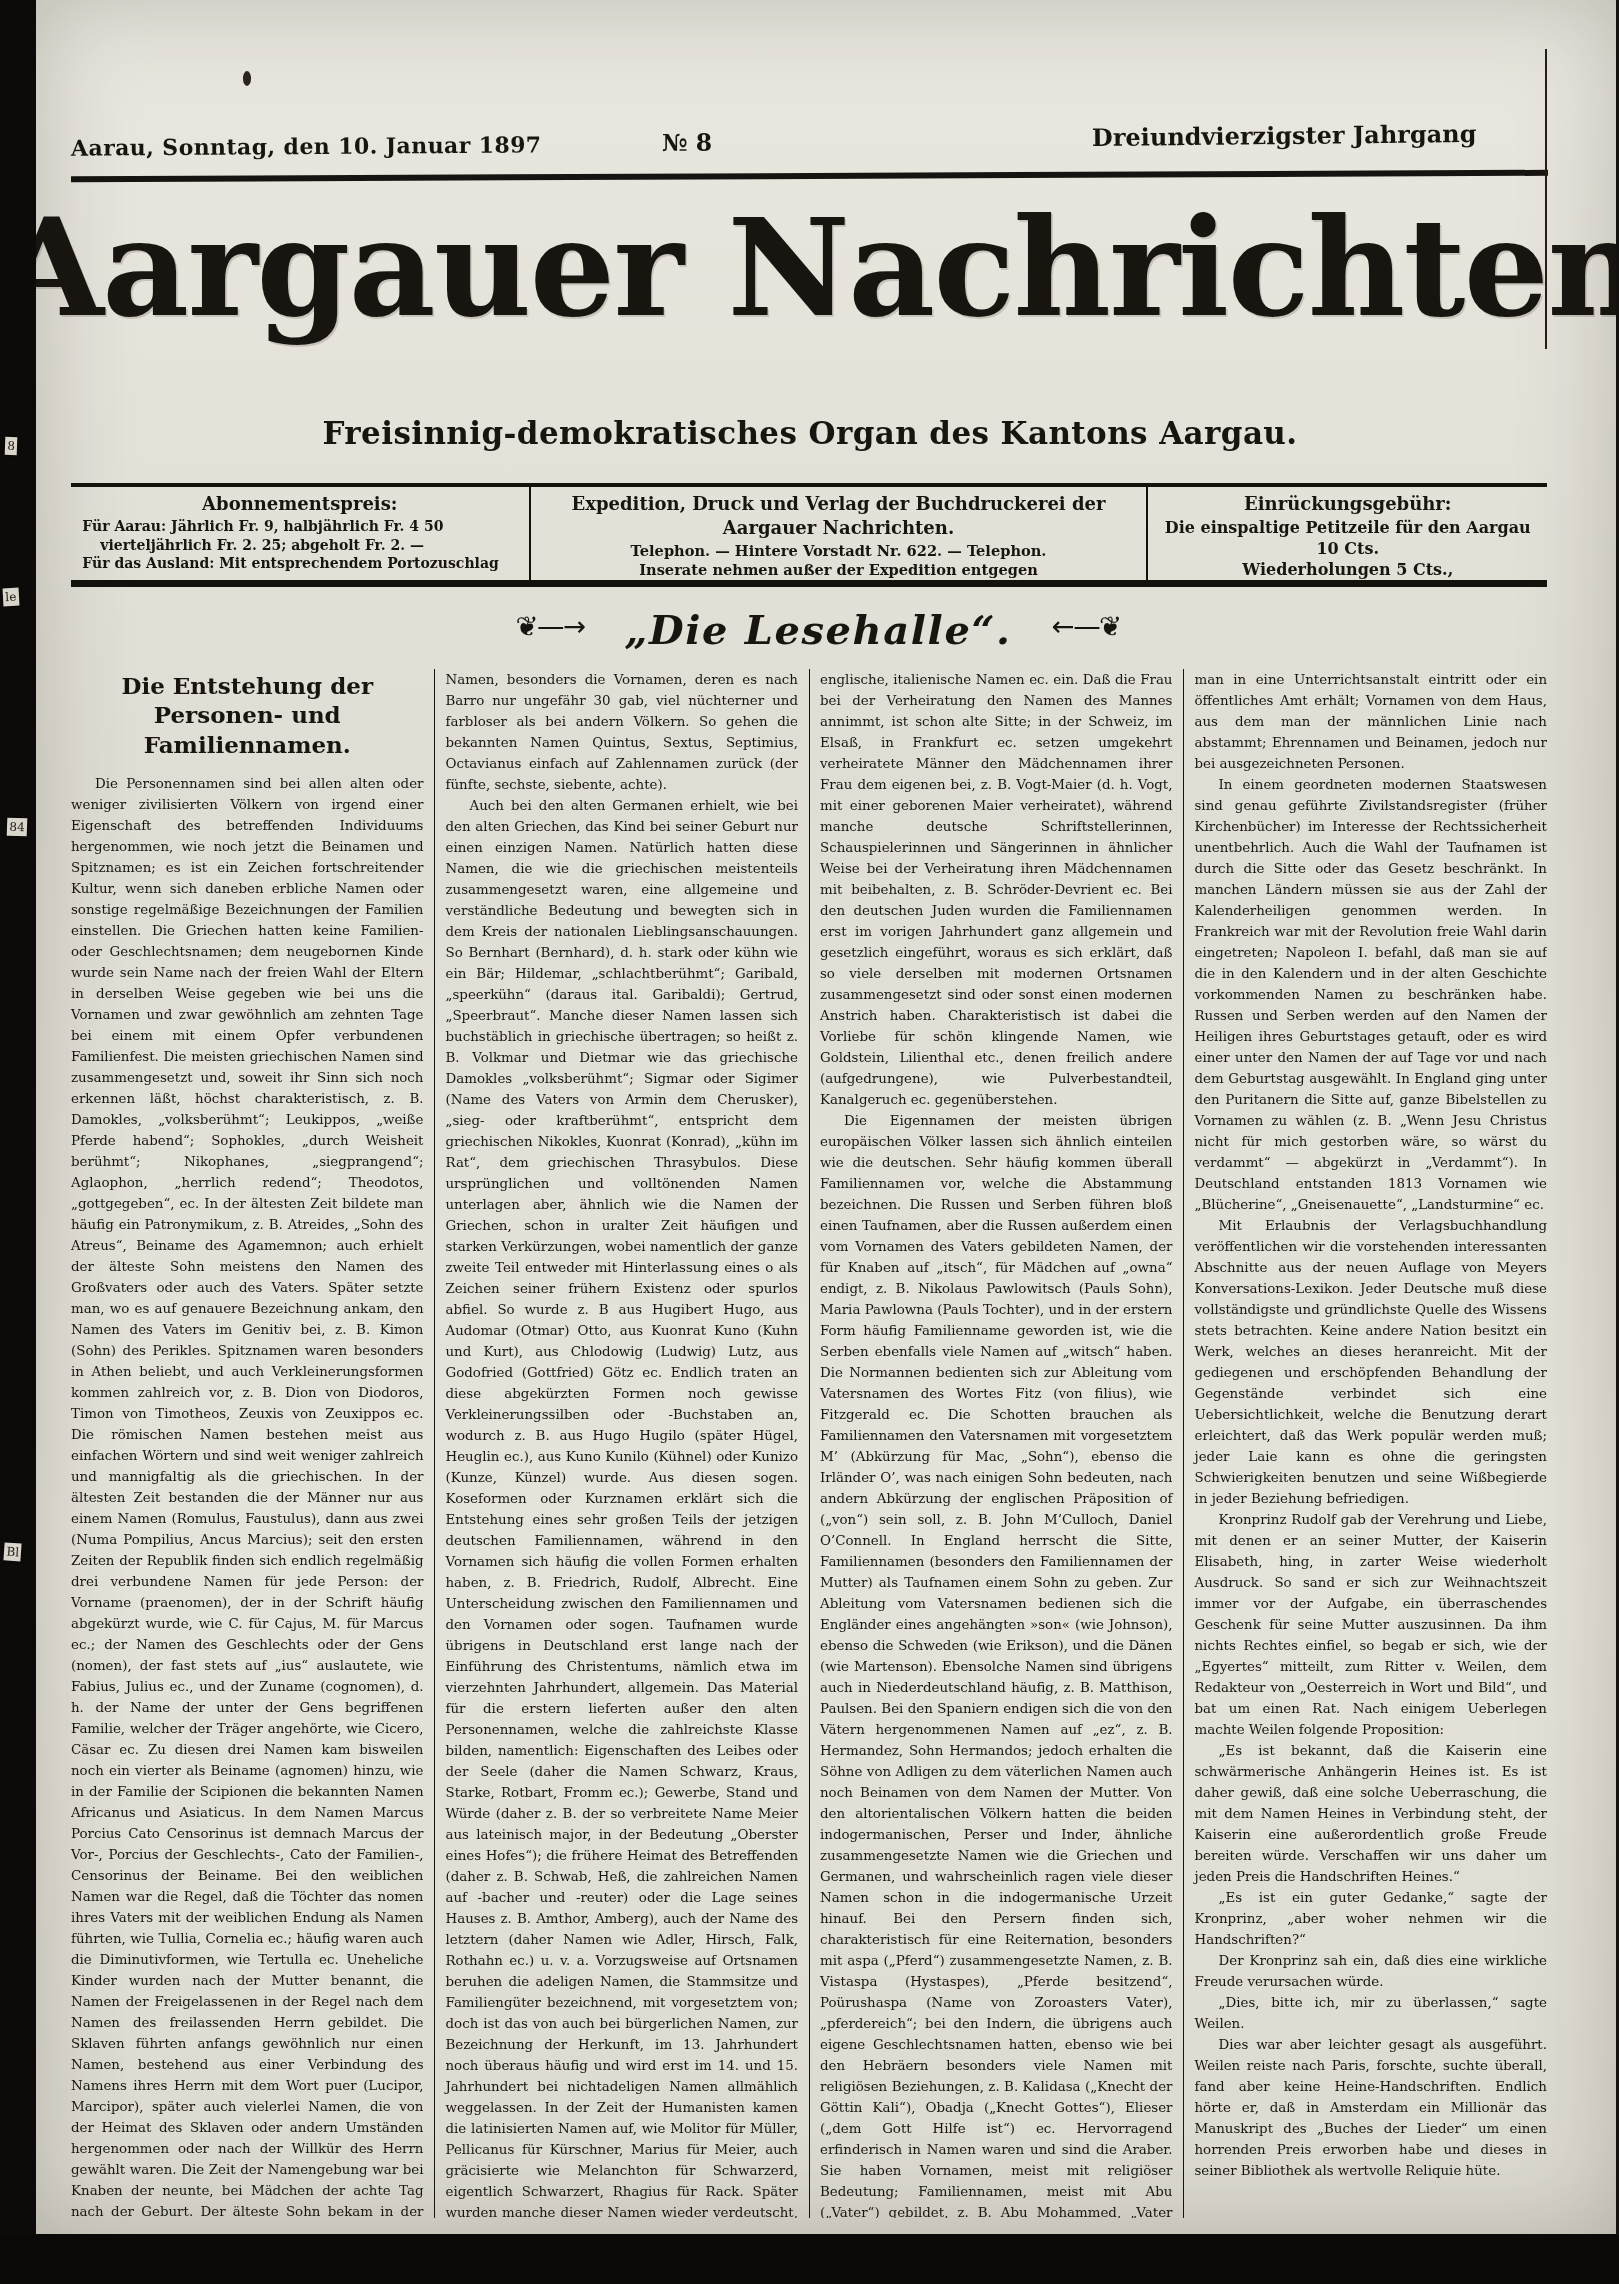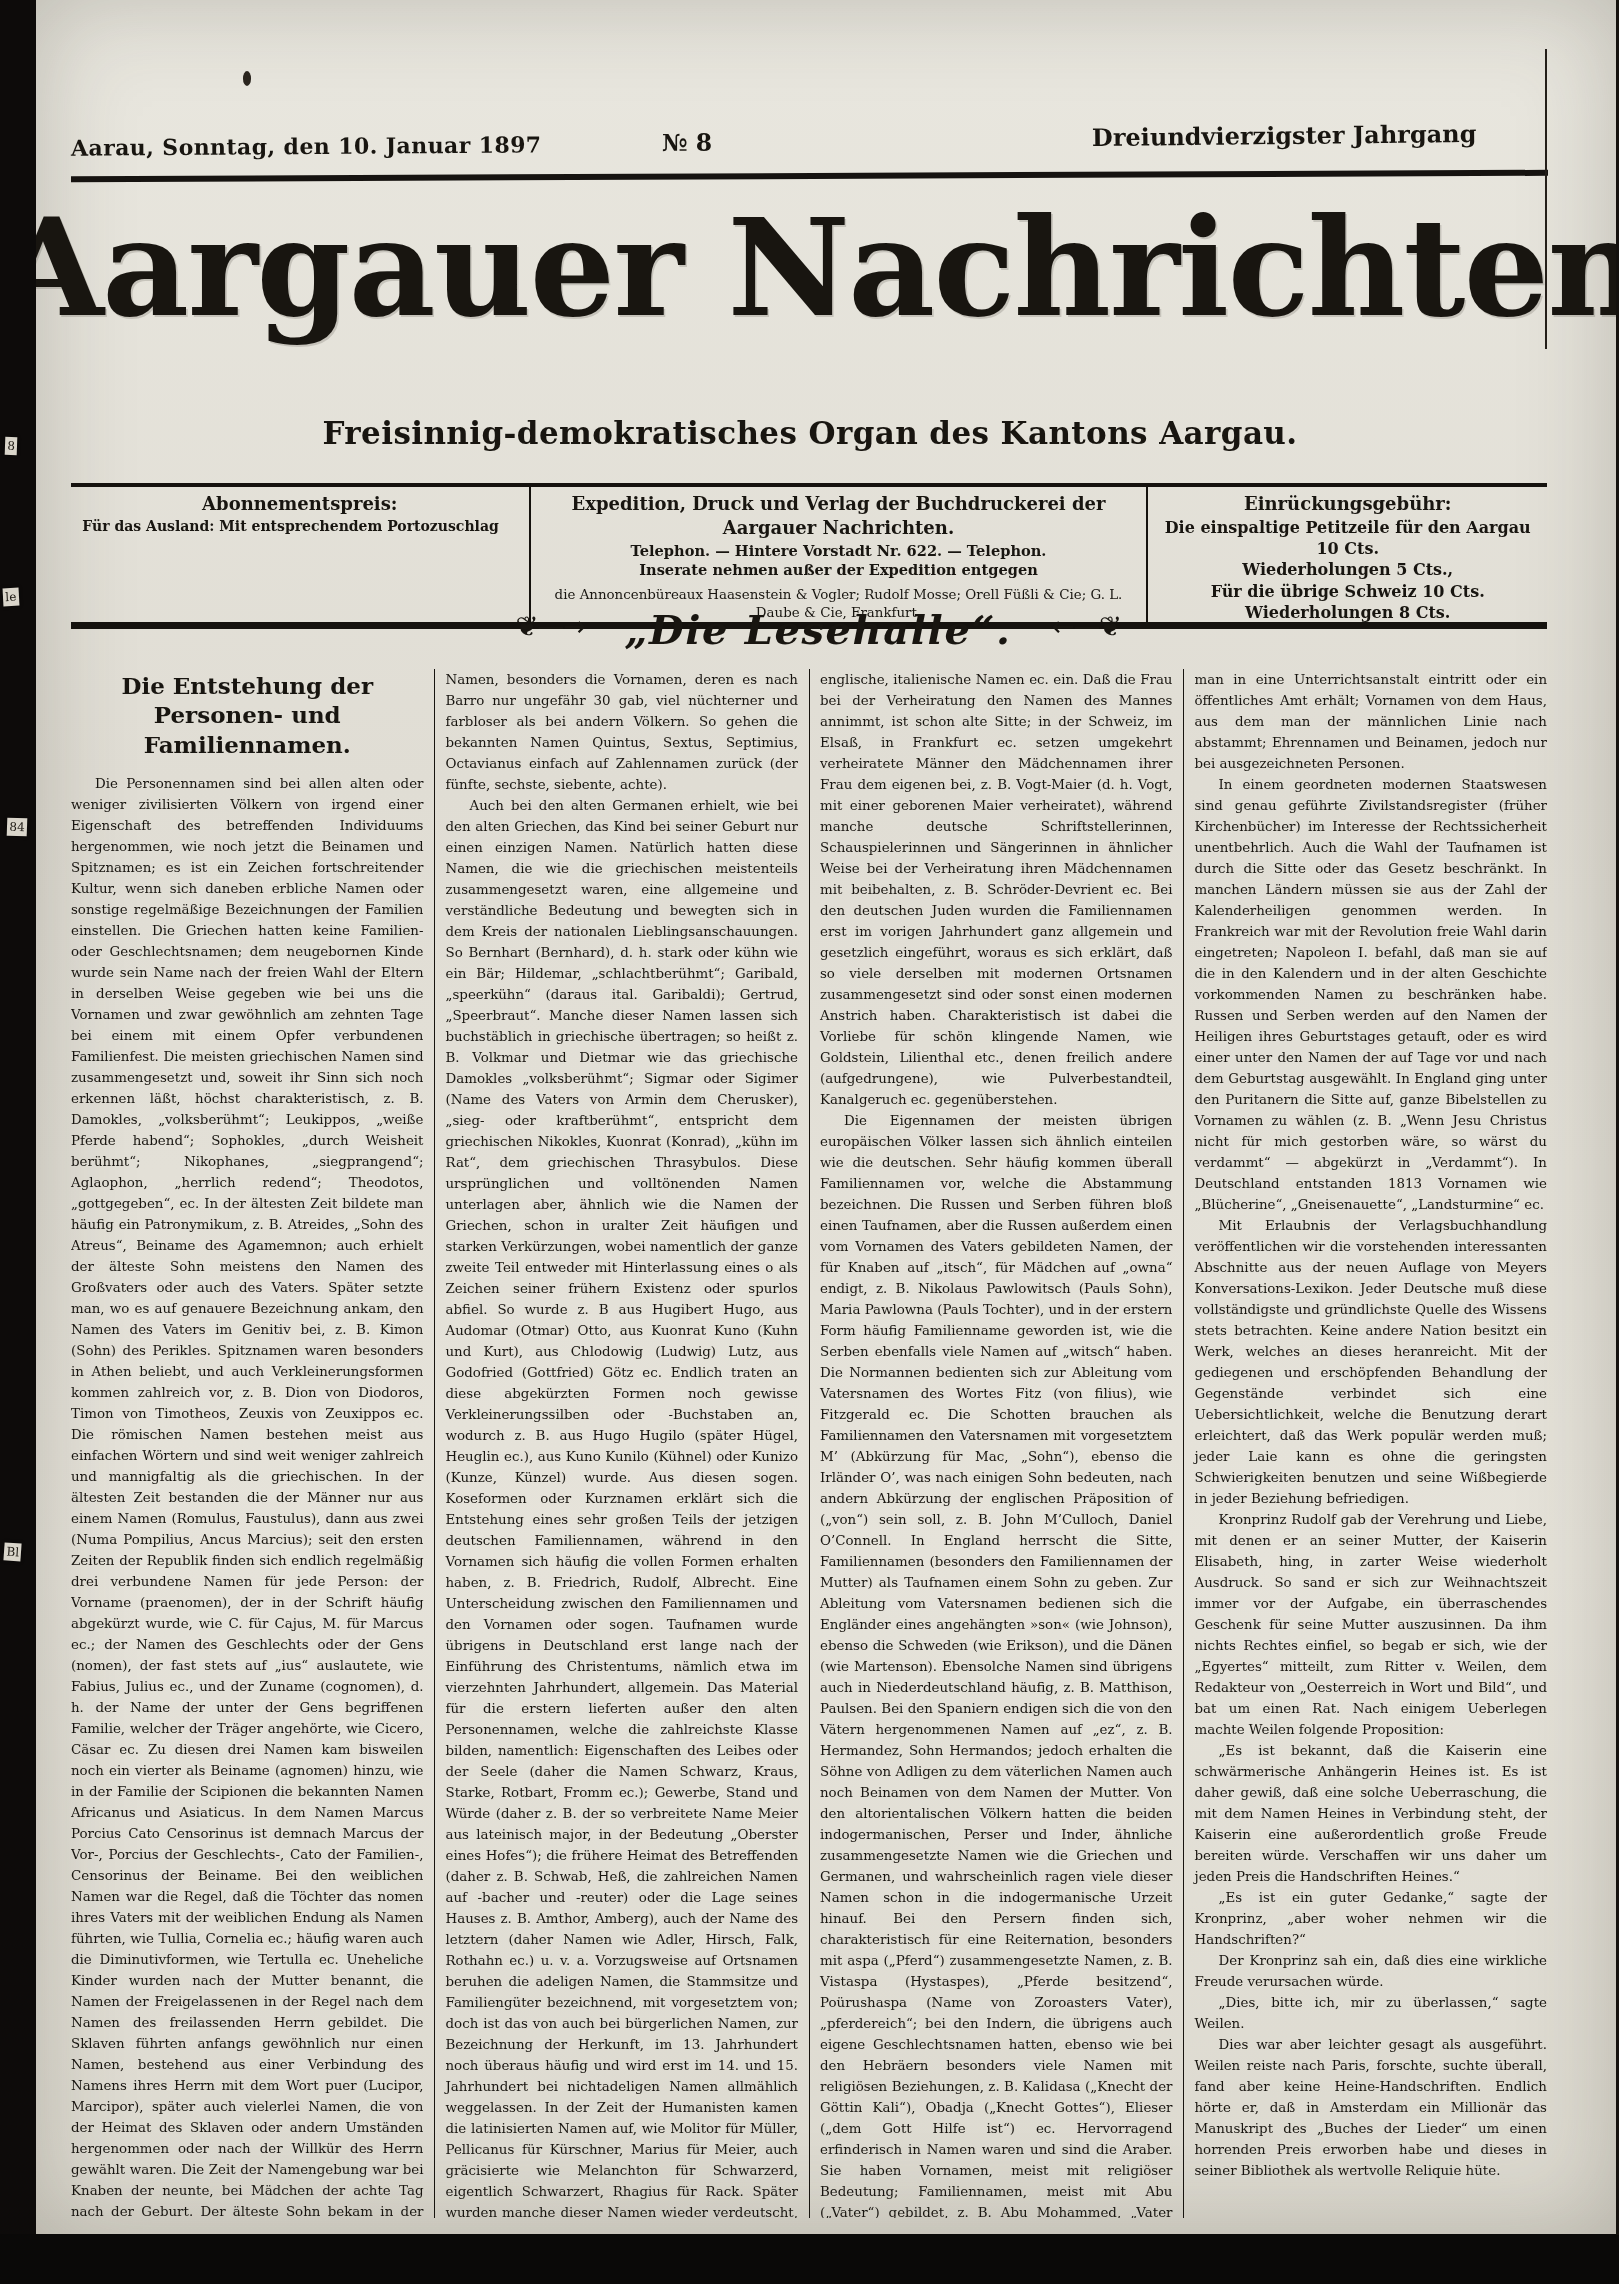--- a/index.html
+++ b/index.html
@@ -35,22 +35,22 @@
   .rule-header{position:absolute;top:173px;left:71px;width:1477px;height:5.7px;background:#161310;transform:rotate(-.25deg);}
 
   
   .masthead{position:absolute;top:185px;left:0;width:1620px;text-align:center;
             font-size:134px;font-weight:bold;line-height:1.25;letter-spacing:-1.6px;
             text-shadow:1.6px 1.6px 0 rgba(20,16,10,.15);white-space:nowrap;}
   .subtitle{position:absolute;top:415px;left:0;width:1620px;text-align:center;
             font-size:31px;font-weight:bold;letter-spacing:0.4px;}
 
   
-  .infobar{position:absolute;top:483px;left:71px;width:1476px;height:146px;display:flex;
-           border-top:4.9px solid #15120e;border-bottom:7.3px solid #15120e;box-sizing:border-box;}
+  .infobar{position:absolute;top:483px;left:71px;width:1476px;height:104px;display:flex;
+           border-top:4.9px solid #15120e;border-bottom:7.3px solid #15120e;box-sizing:border-box;justify-content:space-between;}
   .infocell{box-sizing:border-box;padding:4.9px 11.3px 3.2px 11.3px;font-size:14.6px;line-height:1.32;overflow:hidden;}
   .infocell .ititle{font-weight:bold;text-align:center;font-size:18px;margin-bottom:1.6px;}
   .cell-sub{width:31%;}
   .cell-pub{width:42%;border-left:2.4px solid #15120e;border-right:2.4px solid #15120e;text-align:center;}
   .cell-adv{width:27%;text-align:center;}
   .cell-sub .line{text-align:left;padding-left:18px;text-indent:-18px;font-weight:bold;font-size:14px;}
   .cell-pub .line{font-weight:bold;font-size:14.6px;}
   .cell-pub .line:nth-child(3){margin-top:6.5px;font-weight:normal;font-size:13.4px;}
   .cell-pub .line:nth-child(4){font-weight:normal;font-size:13.4px;}
   .cell-adv .line{font-weight:bold;font-size:16px;}
@@ -91,20 +91,21 @@
 
 <div class="masthead">
   <span>Aargauer Nachrichten.</span>
 </div>
 <div class="subtitle">Freisinnig-demokratisches Organ des Kantons Aargau.</div>
 
 <div class="infobar">
   <div class="infocell cell-sub">
     <div class="ititle">Abonnementspreis:</div>
     <div>
+        <div class="line">Für Aarau: Jährlich Fr. 9, halbjährlich Fr. 4 50 vierteljährlich Fr. 2. 25; abgeholt Fr. 2. —</div>
         <div class="line">Für das Ausland: Mit entsprechendem Portozuschlag</div>
       </div>
   </div>
   <div class="infocell cell-pub">
     <div class="ititle">Expedition, Druck und Verlag der Buchdruckerei der Aargauer Nachrichten.</div>
     <div>
         <div class="line">Telephon. — Hintere Vorstadt Nr. 622. — Telephon.</div>
         <div class="line">Inserate nehmen außer der Expedition entgegen</div>
         <div class="line">die Annoncenbüreaux Haasenstein &amp; Vogler; Rudolf Mosse; Orell Füßli &amp; Cie; G. L. Daube &amp; Cie, Frankfurt.</div>
       </div>

